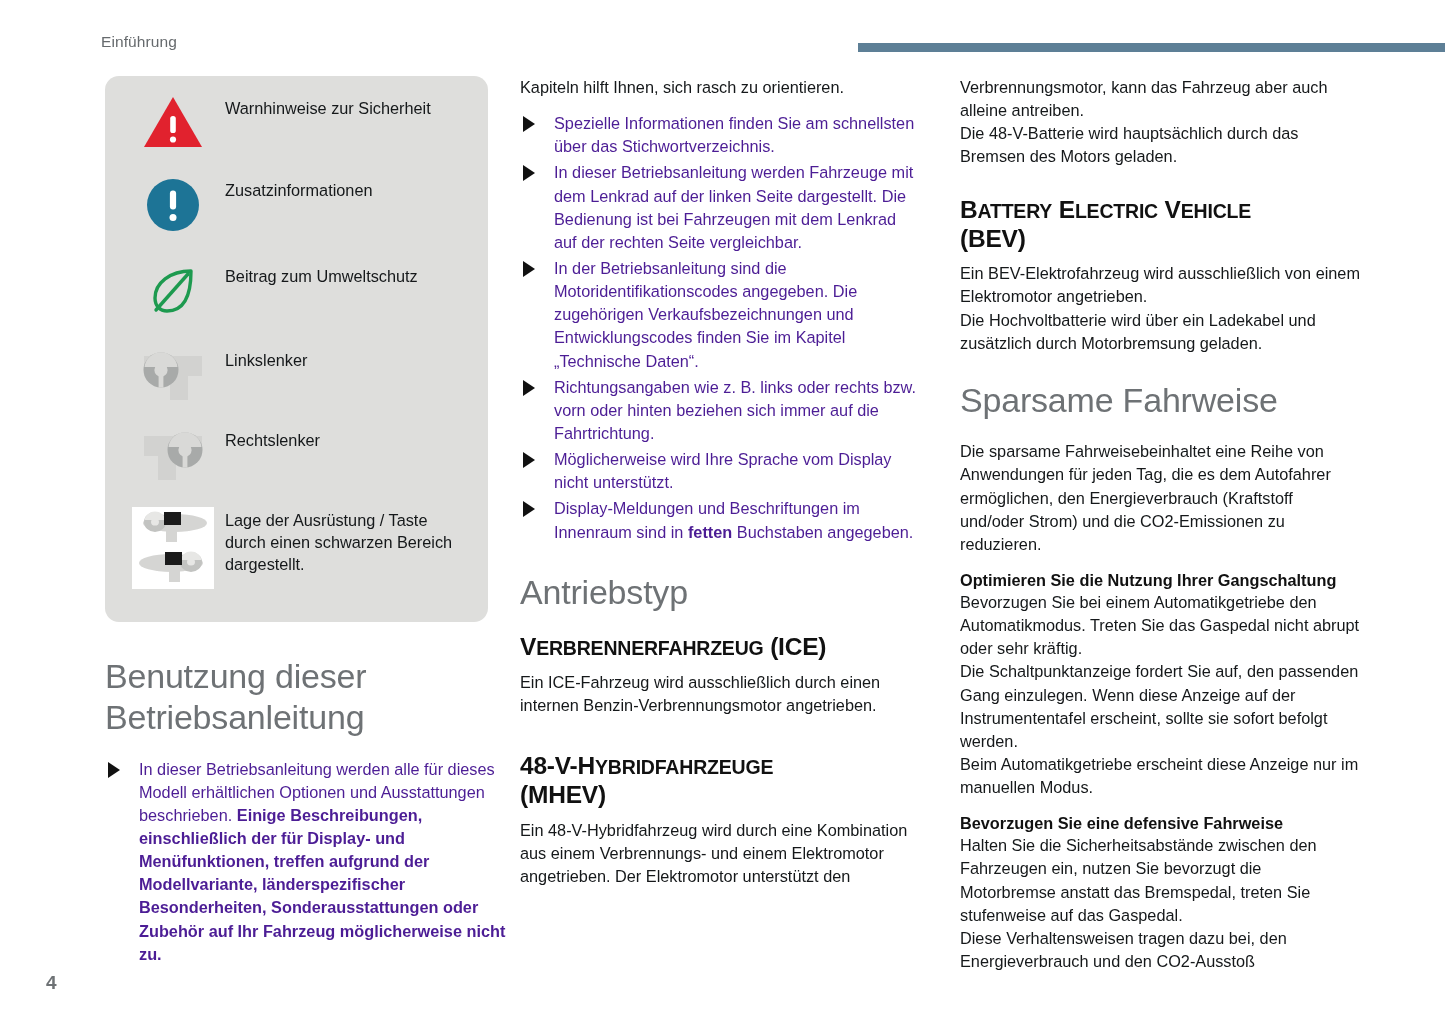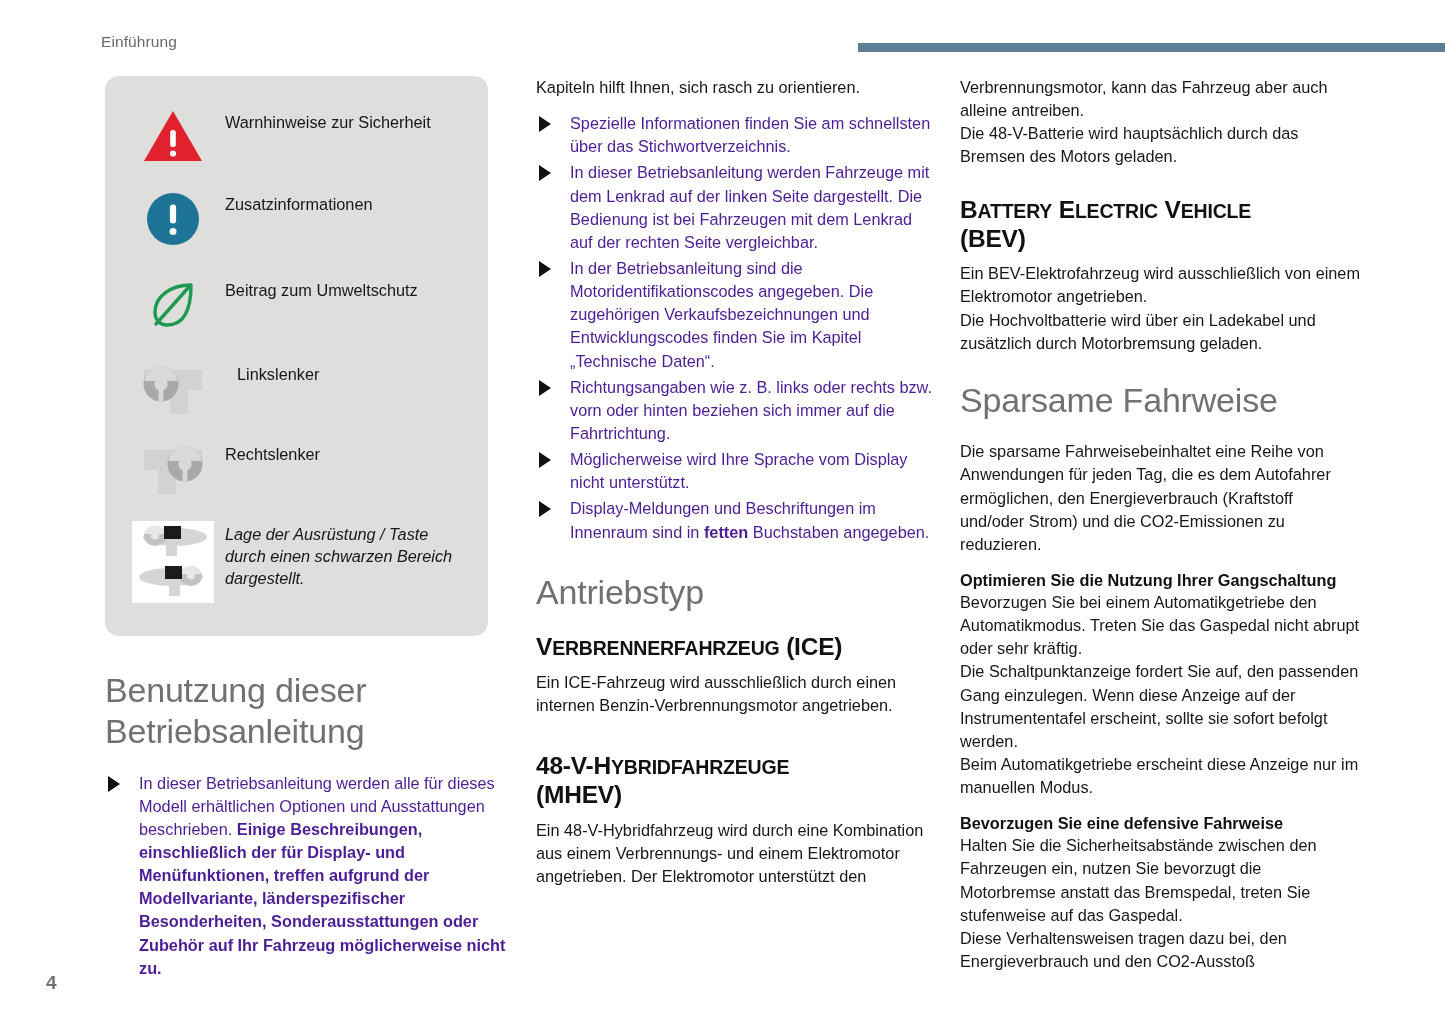--- a/index.html
+++ b/index.html
@@ -20,21 +20,21 @@
     font-size:15.5px;color:#666a6d;letter-spacing:.1px;
   }
   .header-rule{
     position:absolute;left:858px;top:10px;width:587px;height:9px;
     background:#5d7f96;
   }
 
   
   .col{position:absolute;top:76px;}
   .col1{left:105px;width:415px;}
-  .col2{left:536px;width:400px;}
+  .col2{left:520px;width:400px;}
   .col3{left:960px;width:400px;}
 
   
   h1.sec{
     margin:0 0 20px 0;
     font-size:34px;font-weight:400;color:#6e7275;
     letter-spacing:-.2px;line-height:1.16;
   }
   h1.sec.tight{line-height:1.2;}
   h2.sub{
@@ -69,43 +69,43 @@
     position:absolute;left:3px;top:4px;
     width:0;height:0;
     border-left:12px solid #111;
     border-top:8px solid transparent;
     border-bottom:8px solid transparent;
   }
 
   
   .legend-box{
     background:#dededc;border-radius:14px;
-    padding:32px 16px 16px 16px;
+    padding:18px 16px 16px 16px;
     width:383px;box-sizing:border-box;
     margin-bottom:34px;
   }
   .legend-row{
     display:flex;align-items:flex-start;
     min-height:64px;margin-bottom:8px;
   }
   .legend-row:last-child{margin-bottom:0;}
   .legend-icon{
     width:104px;min-width:104px;
     display:flex;align-items:center;justify-content:center;
   }
   .legend-text{
     font-size:16.3px;line-height:1.34;color:#15181a;
     padding-top:4px;
   }
   .r-warn{min-height:74px;}
   .r-info{min-height:78px;}
   .r-leaf{min-height:76px;}
-  .r-lhd{min-height:72px;gap:12px;}
+  .r-lhd{min-height:72px;}
   .r-rhd{min-height:72px;}
-  .r-pos{min-height:100px;font-style:italic;}
+  .r-pos{min-height:100px;}
 
   
   .pagenum{
     position:absolute;left:46px;top:972px;
     font-size:19px;font-weight:700;color:#6e7275;
   }
 </style>
 </head>
 <body>
 

